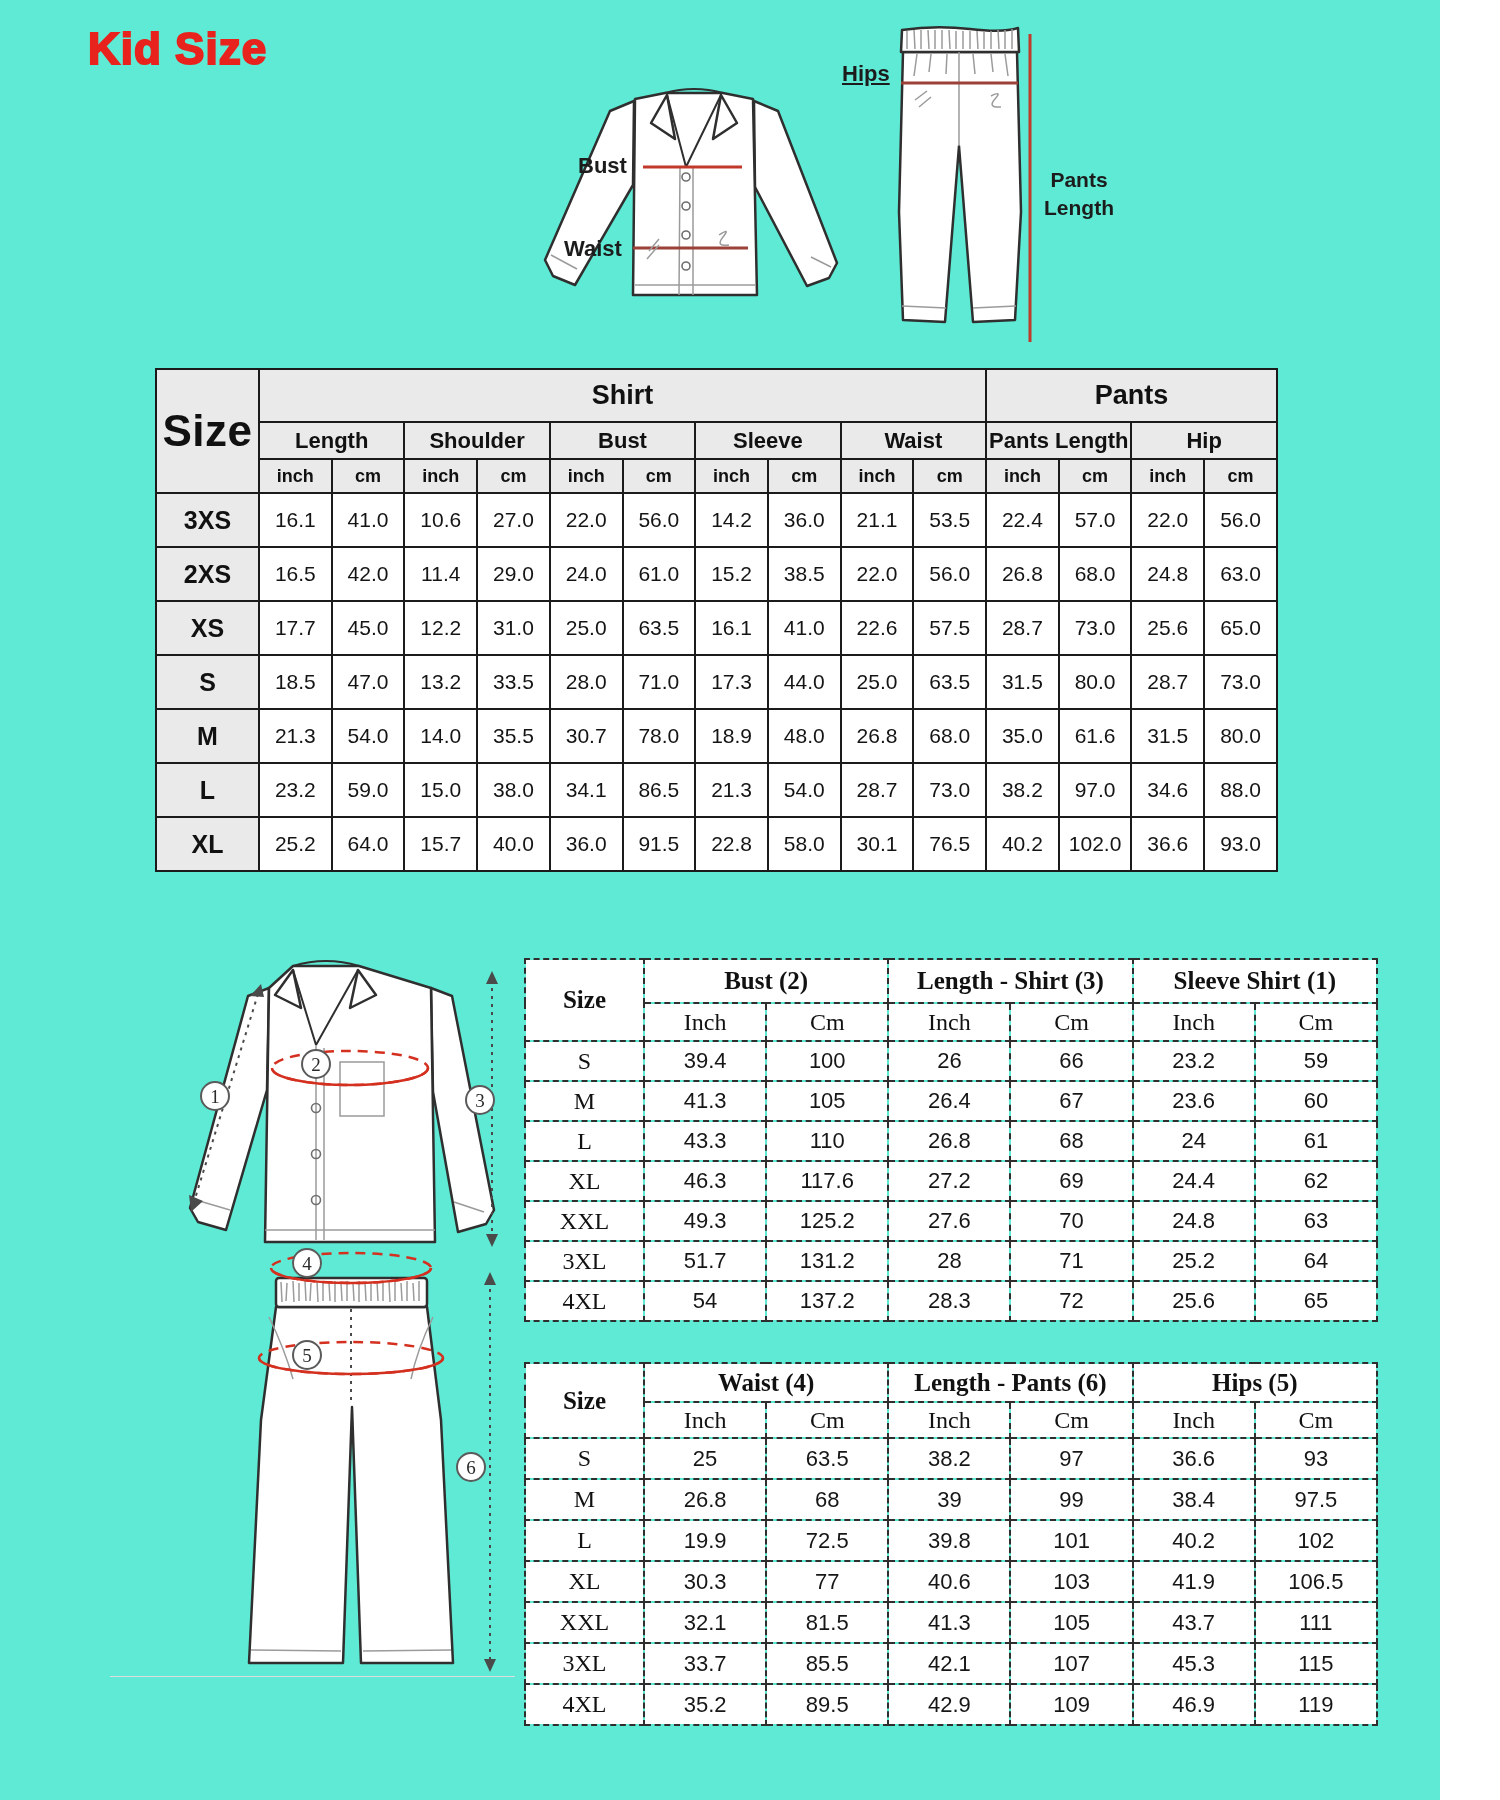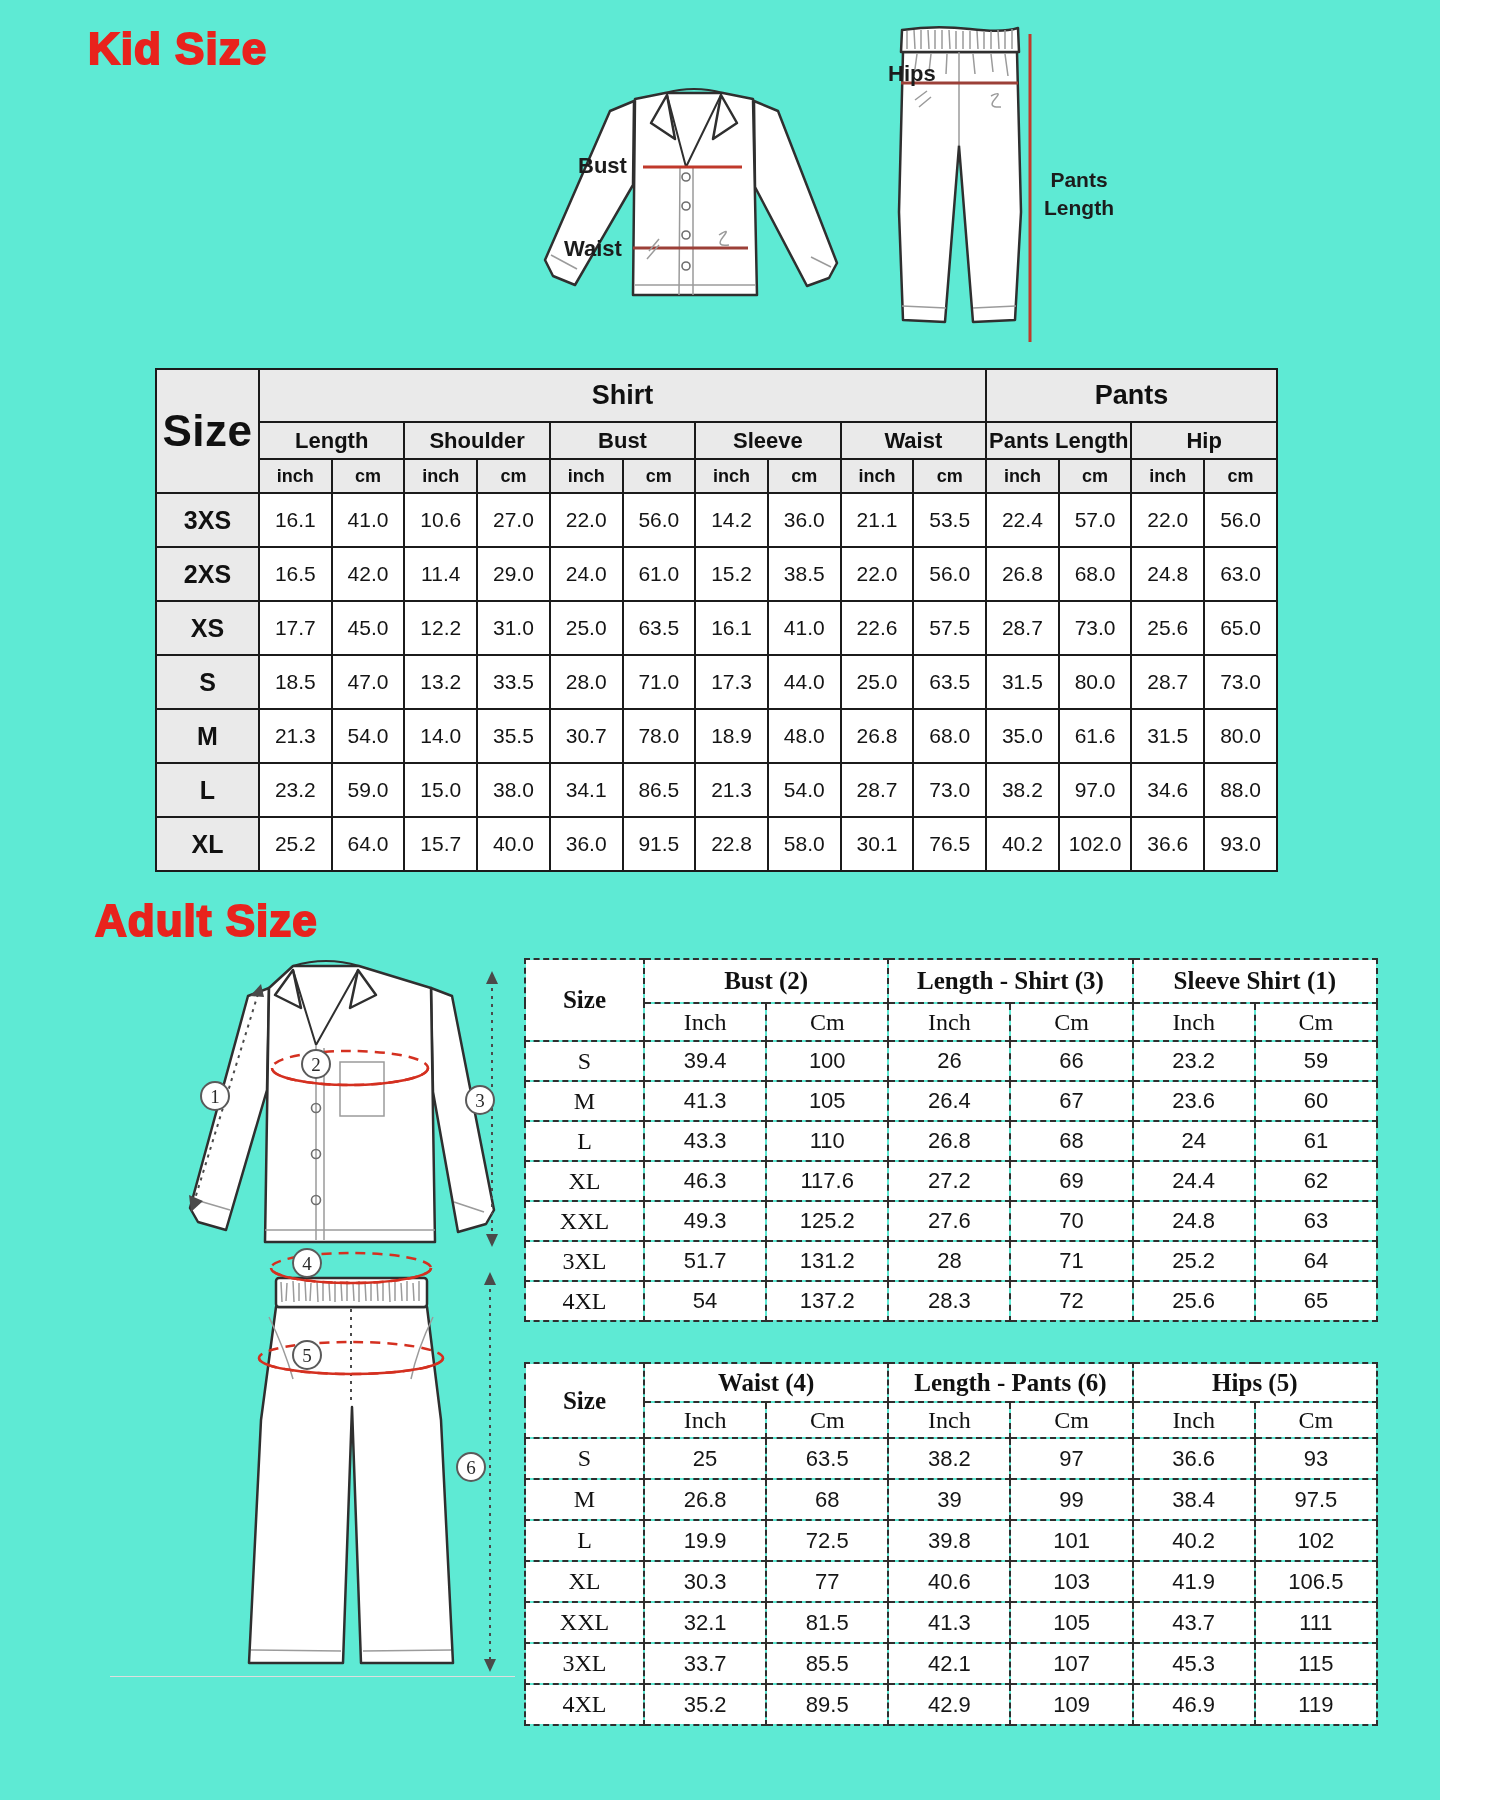--- a/index.html
+++ b/index.html
@@ -6,21 +6,21 @@
   .page{position:relative;width:1440px;height:1800px;background:#5eead4;overflow:hidden;
         font-family:"Liberation Sans",sans-serif;color:#111;}
   .title{position:absolute;margin:0;font-size:44px;font-weight:bold;color:#e8231d;
          letter-spacing:1px;-webkit-text-stroke:2px #e8231d;font-family:"Liberation Sans",sans-serif;}
   #kid-title{left:88px;top:24px;}
   #adult-title{left:95px;top:896px;}
 
   .dlabel{position:absolute;font-weight:bold;color:#1c1c1c;font-size:22px;line-height:1.2;}
   #kid-bust-label{left:578px;top:153px;}
   #kid-waist-label{left:564px;top:236px;}
-  #kid-hips-label{left:888px;top:61px;}
+  #kid-hips-label{left:842px;top:61px;text-decoration:underline;}
   #kid-pantslength-label{left:1040px;top:166px;width:78px;text-align:center;font-size:21px;line-height:1.35;}
 
   .dsvg{position:absolute;}
   #kid-shirt-svg{left:515px;top:85px;}
   #kid-pants-svg{left:895px;top:22px;}
   #adult-shirt-svg{left:150px;top:950px;}
   #adult-pants-svg{left:185px;top:1245px;}
 
   
   table{border-collapse:collapse;table-layout:fixed;padding-left:25px;}
@@ -279,21 +279,20 @@
           <td>76.5</td>
           <td>40.2</td>
           <td>102.0</td>
           <td>36.6</td>
           <td>93.0</td>
         </tr>
 
     </tbody>
   </table>
 
-  <h1 class="title" id="adult-title">Adult Size</h1>
 
   <svg class="dsvg" id="adult-shirt-svg" width="370" height="310" viewBox="0 0 370 310">
     <path class="outline" d="M119,38 L98,46 L40,258 L48,272 L76,280 L117,140 Z"></path>
     <path class="outline" d="M281,38 L302,46 L344,260 L336,274 L308,282 L283,142 Z"></path>
     <line class="lite" x1="46" y1="250" x2="80" y2="260"></line>
     <line class="lite" x1="304" y1="252" x2="334" y2="262"></line>
     <path class="outline" d="M119,38 L143,16 L209,16 L281,38 L285,292 L115,292 Z"></path>
     <path class="thin" d="M143,16 Q176,6 209,16"></path>
     <path class="thin" d="M143,20 L166,95 M208,20 L166,95"></path>
     <path class="outline" d="M143,20 L125,45 L151,58 Z"></path>

